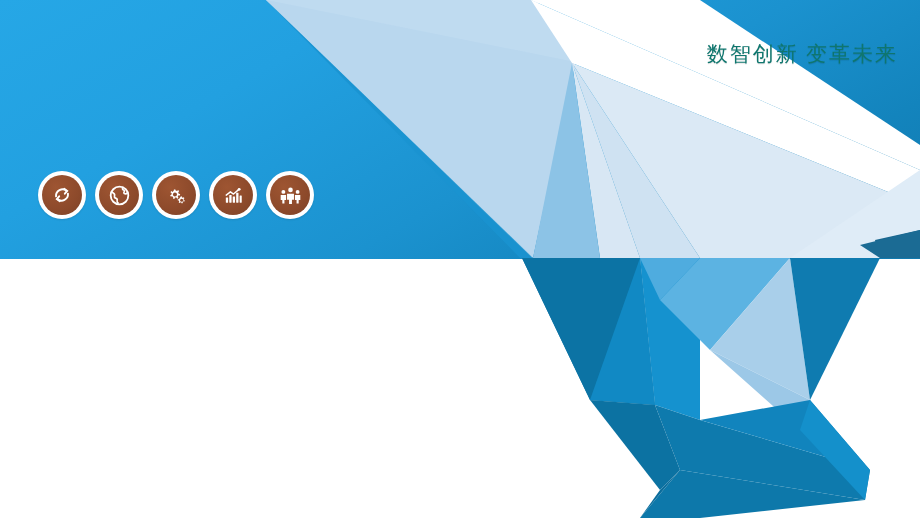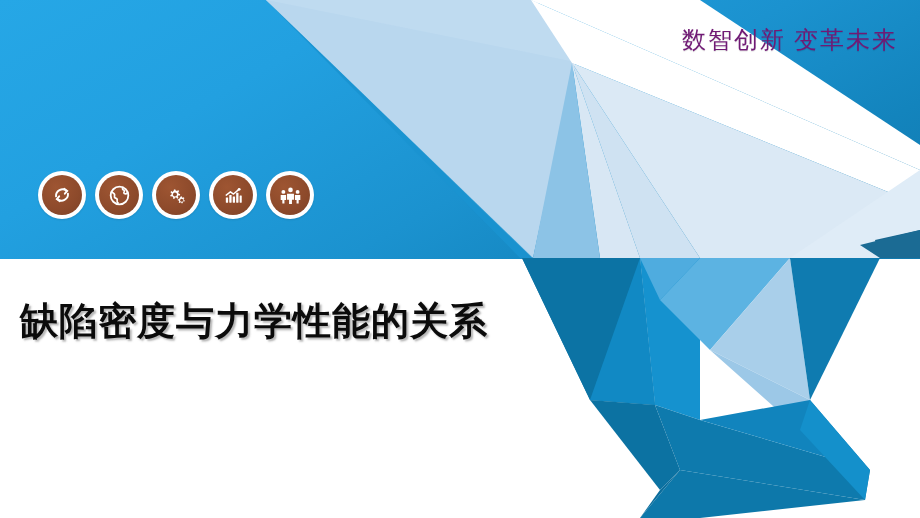--- a/index.html
+++ b/index.html
@@ -10,23 +10,23 @@
   .band{
     position:absolute;left:0;top:0;width:920px;height:259px;
     background:linear-gradient(150deg,#26a7e6 0%,#22a0e0 28%,#1b92cf 58%,#1384bd 80%,#1179ae 100%);
   }
 
   
   .art{position:absolute;left:0;top:0;width:920px;height:518px;}
 
   
   .tagline{
-    position:absolute;right:22px;top:24px;
+    position:absolute;right:22px;top:40px;
     font-family:"Liberation Serif","DejaVu Serif",serif;
-    font-size:24px;letter-spacing:2px;color:#701a75;
+    font-size:21px;letter-spacing:2px;color:#0f766e;
     white-space:nowrap;text-shadow:0 1px 1px rgba(0,0,0,.12);
   }
 
   
   .icon-row{position:absolute;left:38px;top:171px;display:flex;gap:9px;}
   .ic{
     width:48px;height:48px;border-radius:50%;
     background:#ffffff;display:flex;align-items:center;justify-content:center;
     box-shadow:0 1px 2px rgba(0,0,0,.10);
   }
@@ -156,15 +156,14 @@
           <circle cx="5.6" cy="9.3" r="2"></circle>
           <path d="M2.8 12.6h5.6v5.2H6.7v3.6H4.5v-3.6H2.8z"></path>
           <circle cx="20.4" cy="9.3" r="2"></circle>
           <path d="M17.6 12.6h5.6v5.2h-1.7v3.6h-2.2v-3.6h-1.7z"></path>
         </svg>
       </span>
     </div>
 
   </div>
 
-  <div class="title">缺陷密度与力学性能的关系</div>
 
 </div>
 
 </body></html>

